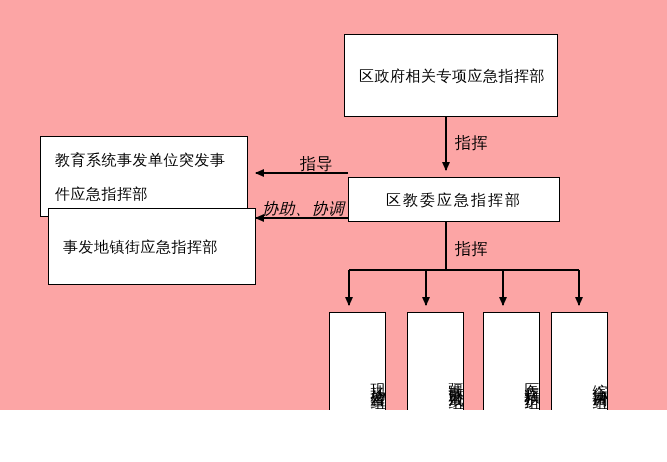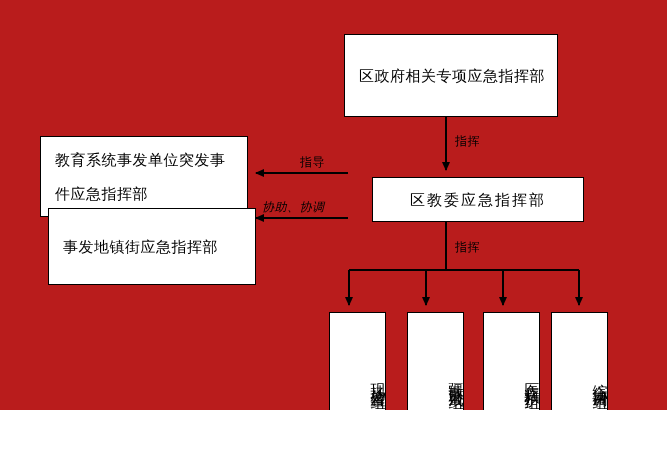--- a/index.html
+++ b/index.html
@@ -4,21 +4,21 @@
 <style>
   html, body {
     margin: 0;
     padding: 0;
     background: #ffffff;
   }
   #canvas {
     position: relative;
     width: 667px;
     height: 410px;
-    background: #b91c1c;
+    background: #fca5a5;
     font-family: "DejaVu Sans", "Liberation Sans", sans-serif;
     overflow: hidden;
   }
   #wires {
     position: absolute;
     left: 0;
     top: 0;
     width: 667px;
     height: 462px;
     pointer-events: none;
@@ -39,21 +39,20 @@
     letter-spacing: 0.5px;
     white-space: normal;
   }
   
   .node.wide { padding: 6px 12px 6px 14px; }
   .node.wide .txt { text-align: left; }
   .node.center-one {
     align-items: center;
     justify-content: center;
     padding: 0;
-    margin-left: 24px;
   }
   .node.center-one .txt { text-align: center; letter-spacing: 2px; }
 
   
   .node.vert {
     writing-mode: vertical-rl;
     text-orientation: upright;
     align-items: flex-start;
     justify-content: center;
     padding: 10px 0 0 0;
@@ -61,21 +60,21 @@
   .node.vert .txt {
     writing-mode: vertical-rl;
     text-orientation: upright;
     font-size: 15px;
     line-height: 1.0;
     letter-spacing: 3px;
   }
 
   .edge-label {
     position: absolute;
-    font-size: 12px;
+    font-size: 16px;
     color: #000000;
     white-space: nowrap;
     font-family: "DejaVu Sans", "Liberation Sans", sans-serif;
     letter-spacing: 0.5px;
   }
 </style>
 </head>
 <body>
 
 <div id="canvas">

